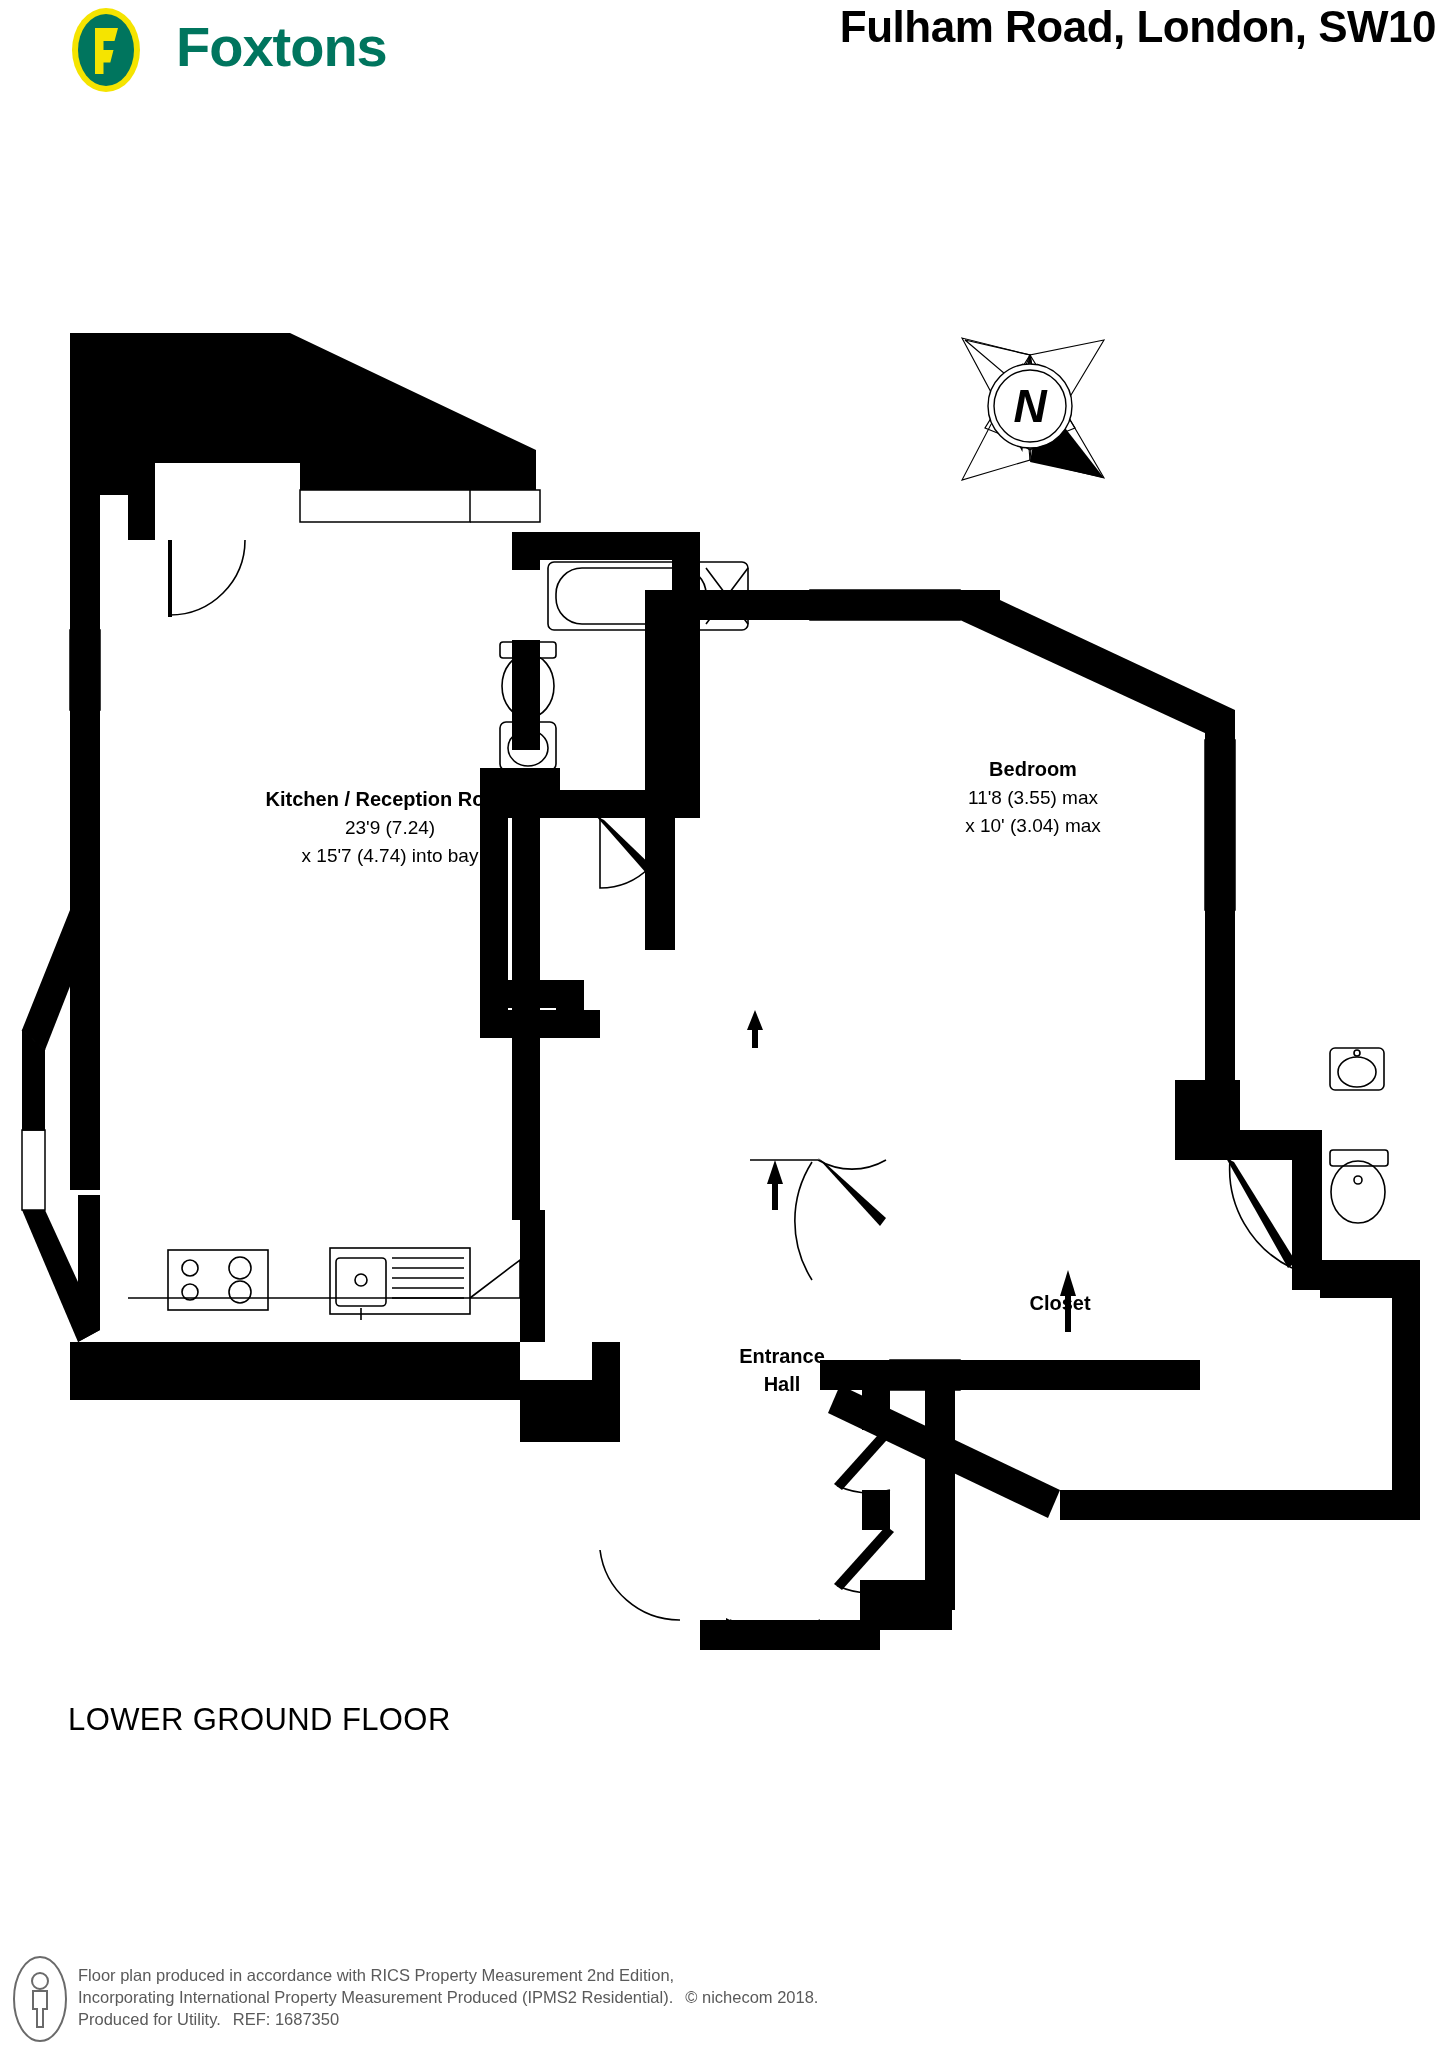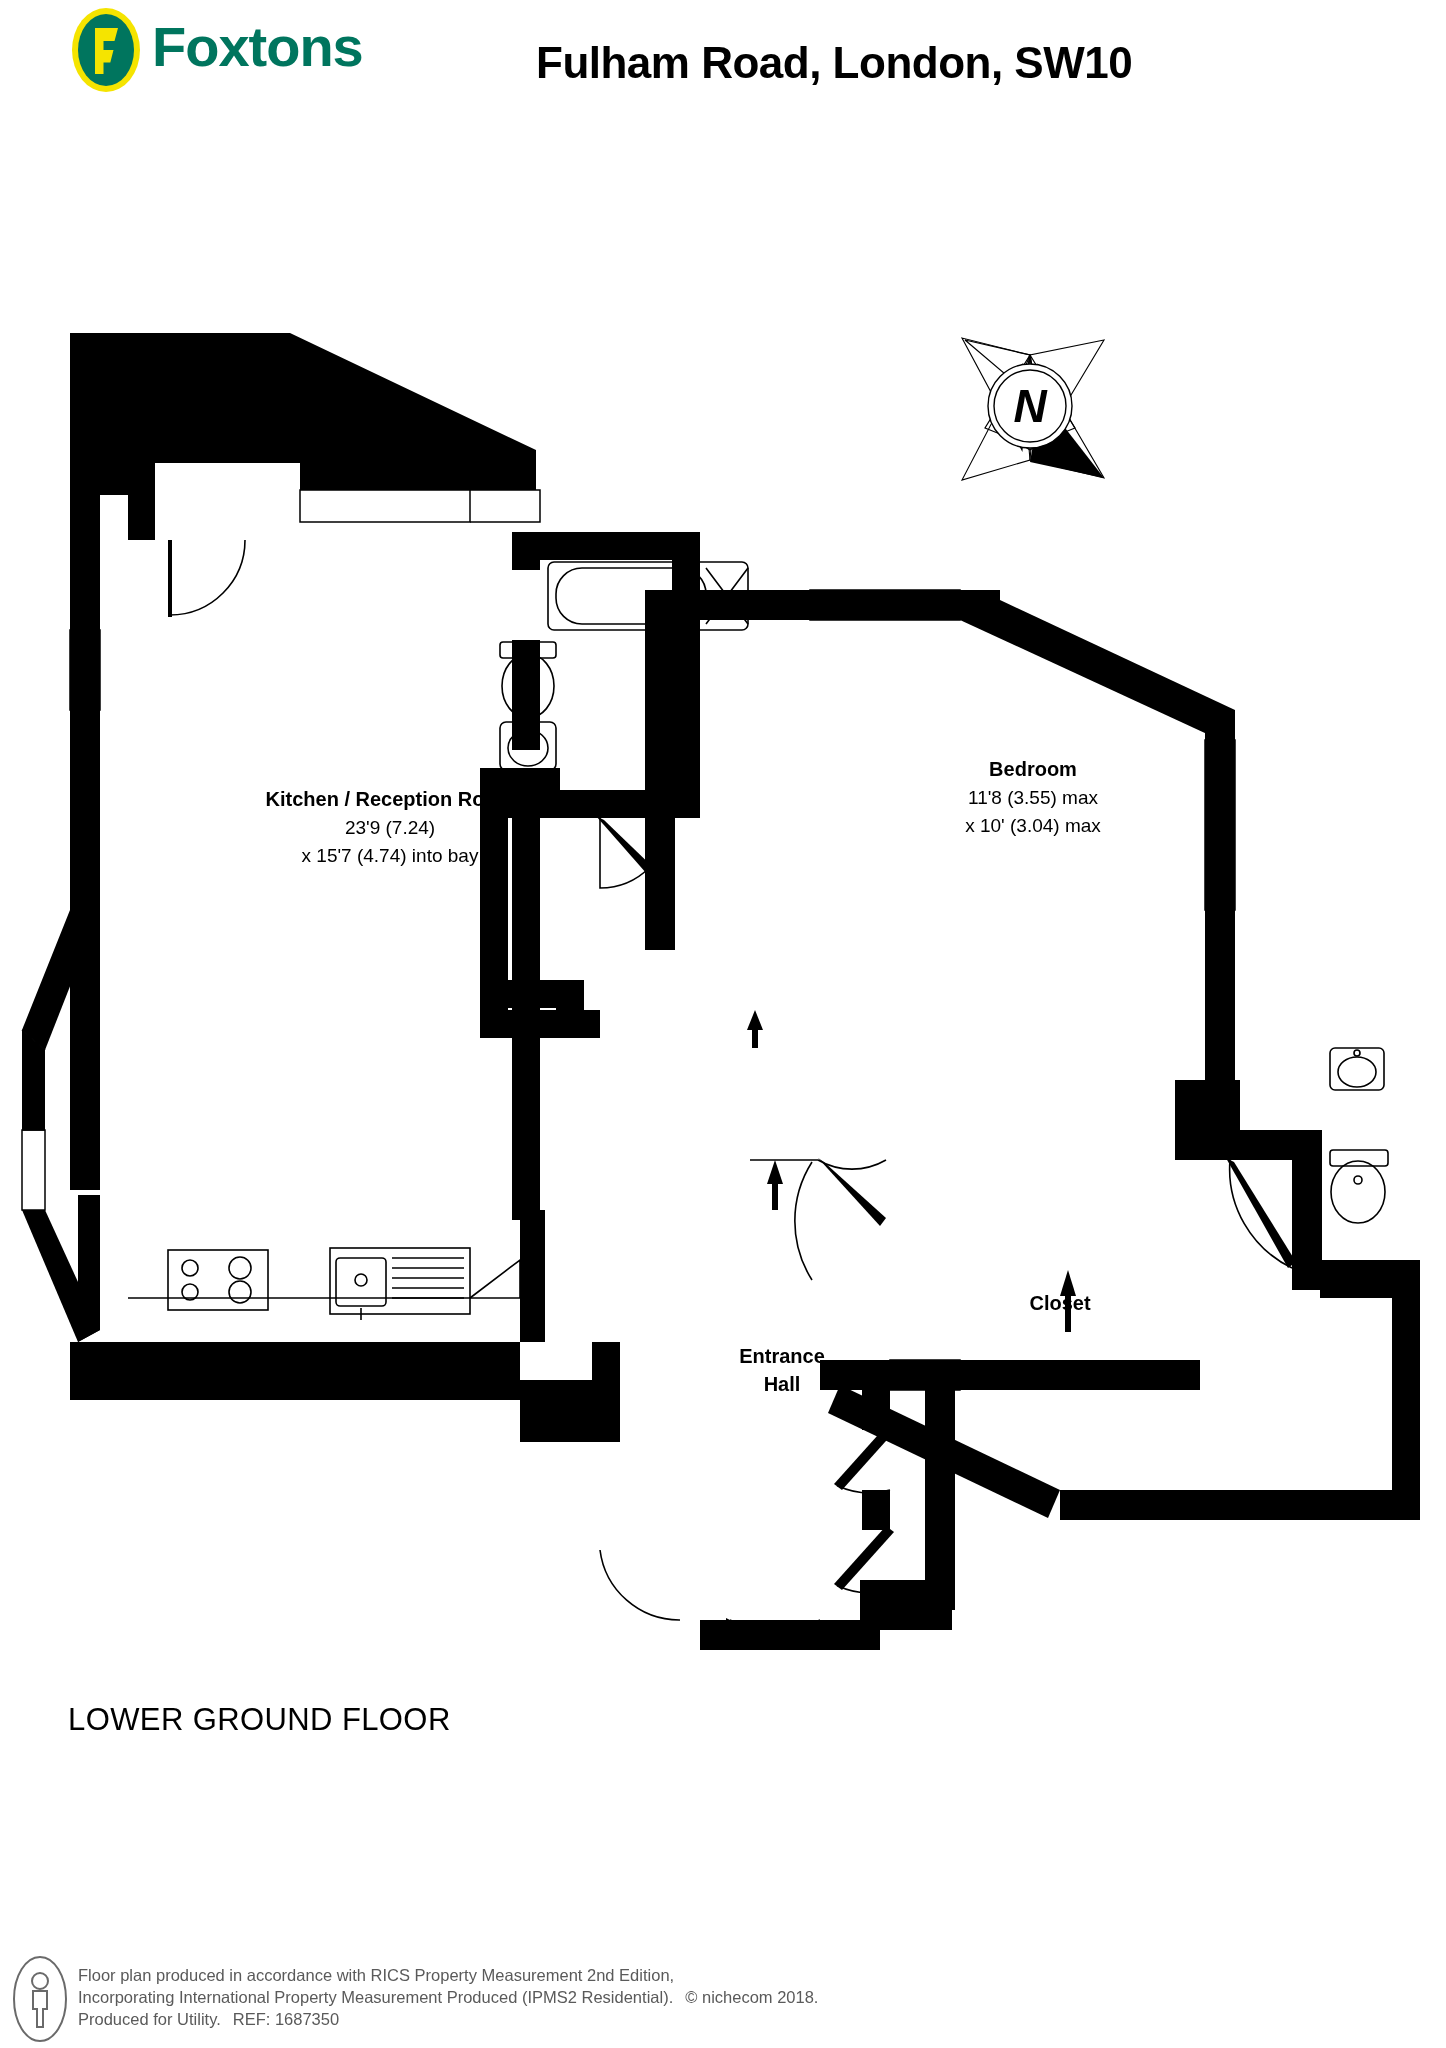--- a/index.html
+++ b/index.html
@@ -22,39 +22,39 @@
     top: 0; left: 0;
     width: 1446px;
     height: 150px;
   }
   #brand {
     position: absolute;
     left: 70px;
     top: 6px;
     display: flex;
     align-items: center;
+    gap: 24px;
   }
   #brand-mark { display: block; }
   #brand-word {
     font-family: "Liberation Sans", sans-serif;
     font-size: 56px;
     font-weight: bold;
     color: #00755e;
     letter-spacing: -1px;
     margin-left: 10px;
     line-height: 1;
     padding-bottom: 6px;
   }
   #title-block {
     position: absolute;
     right: 10px;
     top: 4px;
-    text-align: left;
+    text-align: right;
     width: 900px;
-    margin-top: 36px;
   }
   #plan-title {
     font-size: 44px;
     font-weight: bold;
     letter-spacing: -0.5px;
     line-height: 1.05;
     white-space: nowrap;
   }
   #plan-area {
     font-size: 27px;

